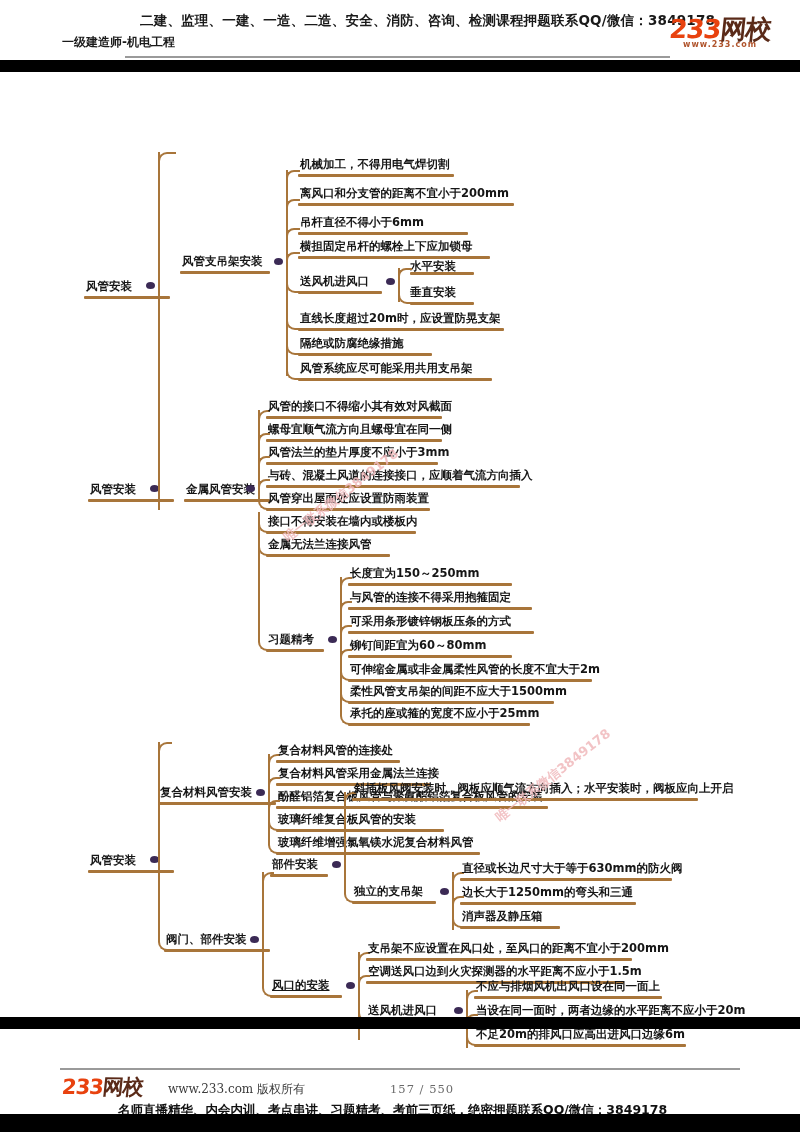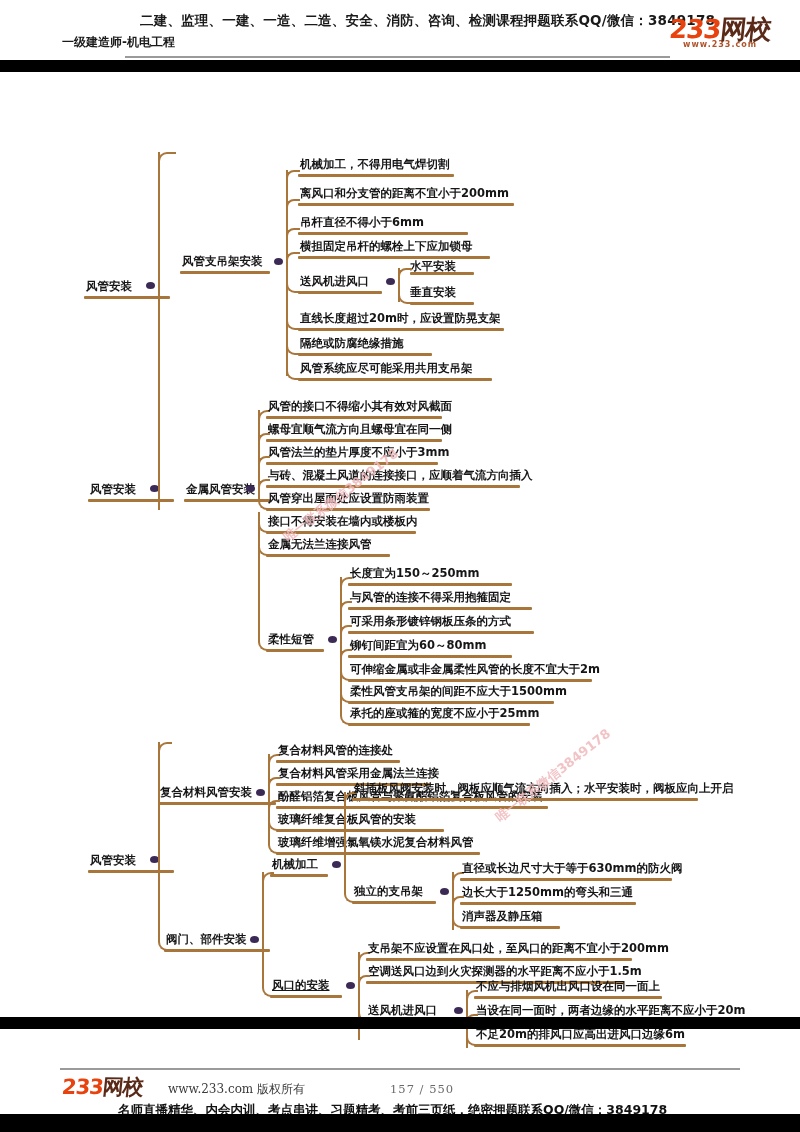--- a/index.html
+++ b/index.html
@@ -174,21 +174,21 @@
   <div class="uline" style="left:266px;top:436px;width:164px;"></div>
 
   <div class="node" style="left:268px;top:443px;">接口不得安装在墙内或楼板内</div>
   <div class="elbow" style="left:258px;top:443px;width:10px;height:16px;"></div>
   <div class="uline" style="left:266px;top:459px;width:150px;"></div>
 
   <div class="node" style="left:268px;top:466px;">金属无法兰连接风管</div>
   <div class="elbow" style="left:258px;top:466px;width:10px;height:16px;"></div>
   <div class="uline" style="left:266px;top:482px;width:124px;"></div>
 
-  <div class="node" style="left:268px;top:561px;">柔性短管</div>
+  <div class="node" style="left:268px;top:561px;">习题精考</div>
   <div class="elbow" style="left:258px;top:440px;width:10px;height:137px;"></div>
   <div class="uline" style="left:266px;top:577px;width:58px;"></div>
   <div class="bullet" style="left:328px;top:564px;"></div>
 
   <div class="vline" style="left:340px;top:505px;height:130px;"></div>
   <div class="elbow-up" style="left:340px;top:505px;width:10px;height:64px;"></div>
 
   <div class="node" style="left:350px;top:495px;">长度宜为150～250mm</div>
   <div class="uline" style="left:348px;top:511px;width:164px;"></div>
 
@@ -247,21 +247,21 @@
   <div class="node" style="left:278px;top:764px;">玻璃纤维增强氯氧镁水泥复合材料风管</div>
   <div class="elbow" style="left:268px;top:764px;width:10px;height:16px;"></div>
   <div class="uline" style="left:276px;top:780px;width:204px;"></div>
 
   <div class="node" style="left:166px;top:861px;">阀门、部件安装</div>
   <div class="elbow" style="left:158px;top:800px;width:10px;height:77px;"></div>
   <div class="uline" style="left:164px;top:877px;width:106px;"></div>
   <div class="bullet" style="left:250px;top:864px;"></div>
   <div class="vline" style="left:262px;top:800px;height:80px;"></div>
 
-  <div class="node" style="left:272px;top:786px;">机械加工</div>
+  <div class="node" style="left:272px;top:786px;">部件安装</div>
   <div class="elbow-up" style="left:262px;top:800px;width:10px;height:12px;"></div>
   <div class="uline" style="left:270px;top:802px;width:58px;"></div>
   <div class="bullet" style="left:332px;top:789px;"></div>
 
   <div class="vline" style="left:344px;top:720px;height:86px;"></div>
   <div class="elbow-up" style="left:344px;top:720px;width:10px;height:75px;"></div>
 
   <div class="node" style="left:354px;top:710px;">斜插板风阀安装时，阀板应顺气流方向插入；水平安装时，阀板应向上开启</div>
   <div class="uline" style="left:352px;top:726px;width:346px;"></div>
 

